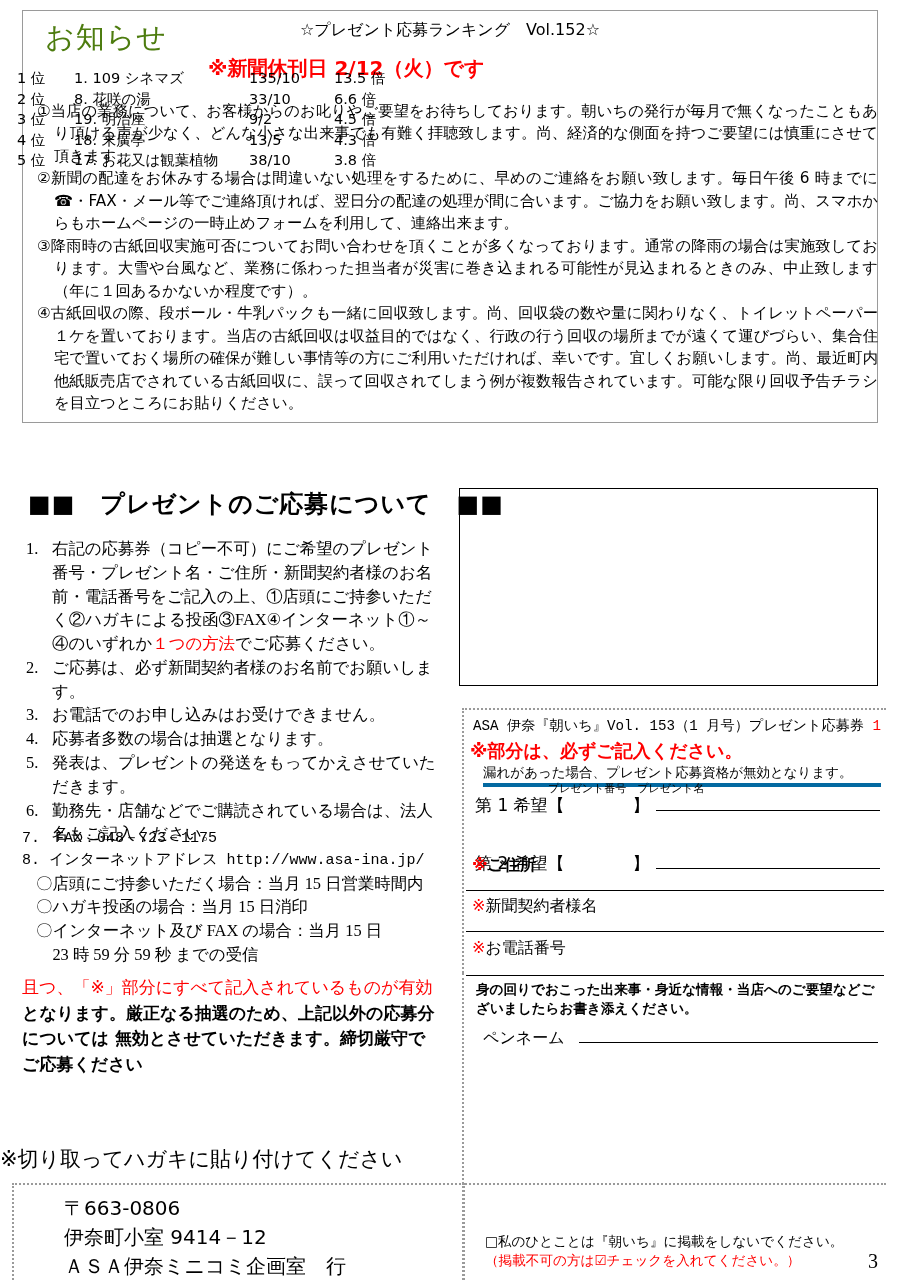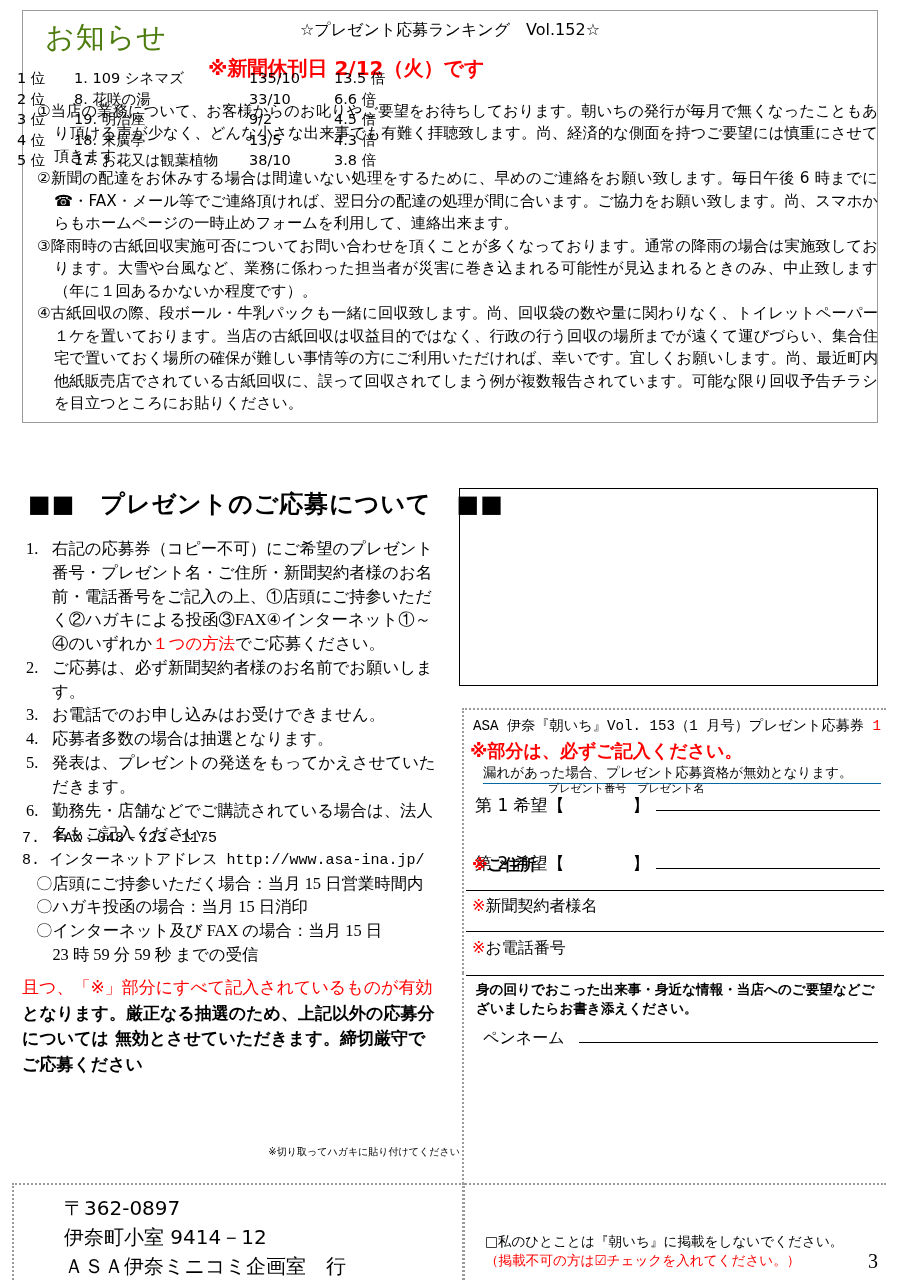--- a/index.html
+++ b/index.html
@@ -208,21 +208,21 @@
     font-weight: bold;
     color: #ff0000;
     font-family: "DejaVu Sans", sans-serif;
   }
   #coupon-warning {
     position: absolute;
     left: 483px;
     top: 764px;
     width: 398px;
     font-size: 13.5px;
-    border-bottom: 1px solid #0369a1;
+    border-bottom: 4px solid #0369a1;
     padding-bottom: 1px;
     font-family: "DejaVu Sans", sans-serif;
   }
   #coupon-col-labels {
     position: absolute;
     left: 548px;
     top: 781px;
     font-size: 11px;
     font-family: "DejaVu Sans", sans-serif;
   }
@@ -287,22 +287,22 @@
     font-family: "DejaVu Sans", sans-serif;
   }
   #penname-row .wish-line { margin-left: 14px; }
 
   
   #cut-note {
     position: absolute;
     left: 0;
     top: 1145px;
     width: 460px;
-    text-align: right;
-    font-size: 10px;
+    text-align: left;
+    font-size: 21px;
     font-family: "DejaVu Sans", sans-serif;
   }
   #address-box {
     position: absolute;
     left: 12px;
     top: 1183px;
     width: 453px;
     height: 97px;
     border: 2px dotted #9a9a9a;
     border-bottom: 0;
@@ -465,21 +465,21 @@
 
 <div id="memo-text">身の回りでおこった出来事・身近な情報・当店へのご要望などございましたらお書き添えください。</div>
 <div id="penname-row">
   <span class="wish-label">ペンネーム</span>
   <span class="wish-line"></span>
 </div>
 
 <div id="cut-note">※切り取ってハガキに貼り付けてください</div>
 <div id="address-box"></div>
 <div id="address-lines">
-  <div>〒362-0897</div>
+  <div>〒663-0806</div>
   <div>伊奈町小室 9414－12</div>
   <div>ＡＳＡ伊奈ミニコミ企画室　行</div>
 </div>
 
 <div id="publish-note">
   <div>□私のひとことは『朝いち』に掲載をしないでください。</div>
   <div class="red">（掲載不可の方は☑チェックを入れてください。）</div>
 </div>
 <div id="page-number">3</div>
 

